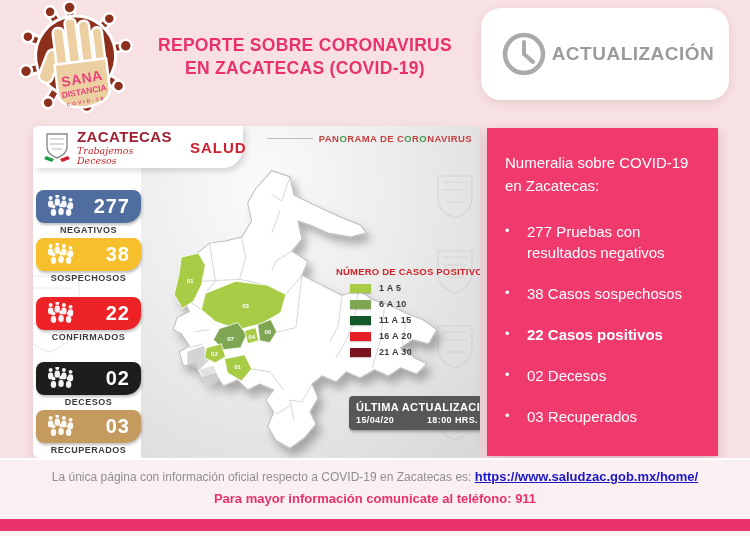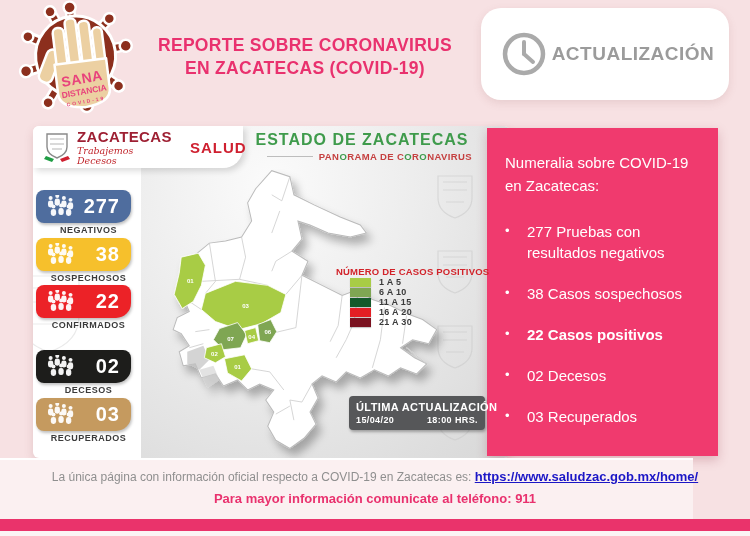--- a/index.html
+++ b/index.html
@@ -12,21 +12,21 @@
               color:#e9316e;font-weight:bold;font-size:17.5px;line-height:1.32;letter-spacing:.3px;}
   .update-box{position:absolute;left:481px;top:8px;width:248px;height:92px;background:#ffffff;
               border-radius:20px;box-shadow:0 3px 8px rgba(150,90,90,.15);display:flex;align-items:center;}
   .update-clock{margin-left:20px;flex:0 0 auto;}
   .update-text{flex:1;text-align:center;color:#9b9b9b;font-weight:bold;padding-right:10px;}
   .update-label{font-size:19px;letter-spacing:.5px;}
   .update-datetime{font-size:15px;margin-top:3px;}
 
   
   .card{position:absolute;left:33px;top:126px;width:447px;height:332px;background:#ffffff;
-        border-radius:6px;box-shadow:0 4px 10px rgba(140,80,80,.18);overflow:hidden;padding-left:30px;}
+        border-radius:6px;box-shadow:0 4px 10px rgba(140,80,80,.18);overflow:hidden;}
   .map-bg{position:absolute;left:108px;top:0;right:0;bottom:0;
           background:radial-gradient(ellipse at 35% 18%, #fbfbfb 0%, #ececec 45%, #d7d7d7 100%);}
   .watermarks{position:absolute;left:0;top:0;width:447px;height:332px;pointer-events:none;}
 
   .gov-tab{position:absolute;left:0;top:0;width:210px;height:42px;background:#ffffff;
            border-bottom-right-radius:20px;box-shadow:3px 3px 6px rgba(0,0,0,.14);
            display:flex;align-items:center;z-index:3;}
   .gov-shield{margin-left:10px;flex:0 0 auto;}
   .gov-names{margin-left:6px;line-height:1;}
   .gov-state{color:#9e2033;font-weight:bold;font-size:15px;letter-spacing:.4px;}
@@ -37,55 +37,55 @@
   .card-header-right{position:absolute;left:215px;top:5px;width:228px;text-align:center;z-index:2;}
   .map-title{color:#3f9b4c;font-weight:bold;font-size:16px;letter-spacing:1px;}
   .map-subtitle{margin-top:2px;font-size:9.5px;font-weight:bold;color:#c54040;letter-spacing:.4px;
                 display:flex;align-items:center;justify-content:flex-end;gap:6px;padding-right:4px;}
   .map-subtitle .rule{display:inline-block;width:46px;height:1px;background:#bdbdbd;}
   .green-o{color:#3f9b4c;}
 
   
   .stats{position:absolute;left:3px;top:64px;width:108px;z-index:2;}
   .stat-group{margin-bottom:0;}
-  .stat-badge{width:95px;height:33px;border-radius:8px 8px 15px 8px;display:flex;align-items:center;
+  .stat-badge{width:105px;height:33px;border-radius:8px 8px 15px 8px;display:flex;align-items:center;
               box-shadow:1px 2px 3px rgba(0,0,0,.25);justify-content:flex-end;}
   .stat-badge svg{margin-left:8px;}
   .stat-value{flex:1;text-align:right;margin-right:11px;color:#fff;font-weight:bold;font-size:20px;letter-spacing:1px;}
   .stat-label{text-align:center;width:105px;margin-top:2px;color:#3b3b3b;font-weight:bold;font-size:9px;letter-spacing:.5px;}
 
   
   .map-svg{position:absolute;left:110px;top:34px;width:337px;height:298px;z-index:1;}
   .muni-label{font-size:6px;font-weight:bold;fill:#ffffff;text-anchor:middle;}
 
   
   .legend{position:absolute;left:303px;top:140px;width:142px;z-index:2;}
   .legend-title{color:#d2232a;font-weight:bold;font-size:9.5px;letter-spacing:.2px;white-space:nowrap;}
-  .legend-item{display:flex;align-items:center;margin-left:14px;}
+  .legend-item{display:flex;align-items:center;margin-top:6px;margin-left:14px;}
   .legend-swatch{width:21px;height:9px;flex:0 0 auto;box-shadow:0 1px 1px rgba(0,0,0,.2);}
   .legend-range{margin-left:8px;font-size:9px;font-weight:bold;color:#3b3b3b;letter-spacing:.3px;}
 
   
   .last-update{position:absolute;left:316px;top:270px;width:122px;background:#565759;border-radius:4px;
                color:#fff;font-weight:bold;padding:5px 7px;z-index:2;box-shadow:1px 2px 3px rgba(0,0,0,.3);}
   .last-update .l1{font-size:11px;letter-spacing:.4px;white-space:nowrap;}
   .last-update .l2{font-size:9px;display:flex;justify-content:space-between;margin-top:2px;letter-spacing:.4px;}
 
   
   .panel{position:absolute;left:487px;top:128px;width:231px;height:328px;background:#f03a6e;
          box-shadow:0 4px 10px rgba(140,40,60,.25);color:#ffffff;box-sizing:border-box;padding:24px 18px 0 18px;}
   .panel-title{font-size:15px;line-height:1.5;text-align:justify;text-align-last:left;}
   .panel-items{list-style:none;margin:24px 0 0 0;padding:0;}
   .panel-item{display:flex;margin-bottom:20px;font-size:15px;line-height:1.4;}
   .panel-item .dot{width:10px;flex:0 0 auto;font-size:13px;padding-top:1px;}
   .panel-item .txt{flex:1;padding-left:12px;}
   .panel-item.bold .txt{font-weight:bold;}
 
   
-  .footer-area{position:absolute;left:0;top:458px;width:693px;height:61px;background:#fbf0f1;border-top:2px solid #ffffff;}
+  .footer-area{position:absolute;left:0;top:458px;width:750px;height:61px;background:#fbf0f1;border-top:2px solid #ffffff;}
   .footer-line1{position:absolute;left:0;top:9px;width:750px;text-align:center;font-size:12px;color:#8f8f8f;}
   .footer-line1 a{color:#1b16c6;font-weight:bold;font-size:13px;text-decoration:underline;}
   .footer-line2{position:absolute;left:0;top:31px;width:750px;text-align:center;font-size:13px;font-weight:bold;color:#e9316e;}
   .pink-bar{position:absolute;left:0;top:519px;width:750px;height:12px;background:#ea336b;}
   .bottom-strip{position:absolute;left:0;top:531px;width:750px;height:5px;background:#fbf4f4;}
 </style>
 </head>
 <body>
 
 <div class="page">
@@ -199,21 +199,20 @@
       </svg>
       <div class="gov-names">
         <div class="gov-state">ZACATECAS</div>
         <div class="gov-slogan">Trabajemos Decesos</div>
       </div>
       <div class="gov-divider"></div>
       <div class="gov-agency">SALUD</div>
     </div>
 
     <div class="card-header-right">
-      <div class="map-title">ESTADO DE ZACATECAS</div>
       <div class="map-subtitle">
         <span class="rule"></span>
         <span id="map-subtitle-text">PAN<span class="green-o">O</span>RAMA DE C<span class="green-o">O</span>R<span class="green-o">O</span>NAVIRUS</span>
       </div>
     </div>
 
     <div class="stats" id="stats">
         <div class="stat-group" style="margin-top: 0px;">
           <div class="stat-badge" style="background:#4f6d9e">
             <svg width="36" height="23" viewBox="0 0 38 24">
@@ -255,21 +254,21 @@
                 <circle cx="18" cy="11" r="2.1"></circle>
                 <rect x="15.2" y="13.6" width="5.6" height="7.5" rx="2.6"></rect>
                 <circle cx="26" cy="12" r="2.1"></circle>
                 <rect x="23.2" y="14.6" width="5.6" height="7.5" rx="2.6"></rect>
               </g>
             </svg>
             <span class="stat-value">38</span>
           </div>
           <div class="stat-label">SOSPECHOSOS</div>
         </div>
-        <div class="stat-group" style="margin-top: 2px;">
+        <div class="stat-group" style="margin-top: 14px;">
           <div class="stat-badge" style="background:#ec2227">
             <svg width="36" height="23" viewBox="0 0 38 24">
               <g fill="#ffffff" opacity="0.95">
                 <circle cx="7" cy="3" r="2.1"></circle>
                 <rect x="4.2" y="5.6" width="5.6" height="7.5" rx="2.6"></rect>
                 <circle cx="14" cy="1" r="2.1"></circle>
                 <rect x="11.2" y="3.6" width="5.6" height="7.5" rx="2.6"></rect>
                 <circle cx="21" cy="3" r="2.1"></circle>
                 <rect x="18.2" y="5.6" width="5.6" height="7.5" rx="2.6"></rect>
                 <circle cx="28" cy="5" r="2.1"></circle>

